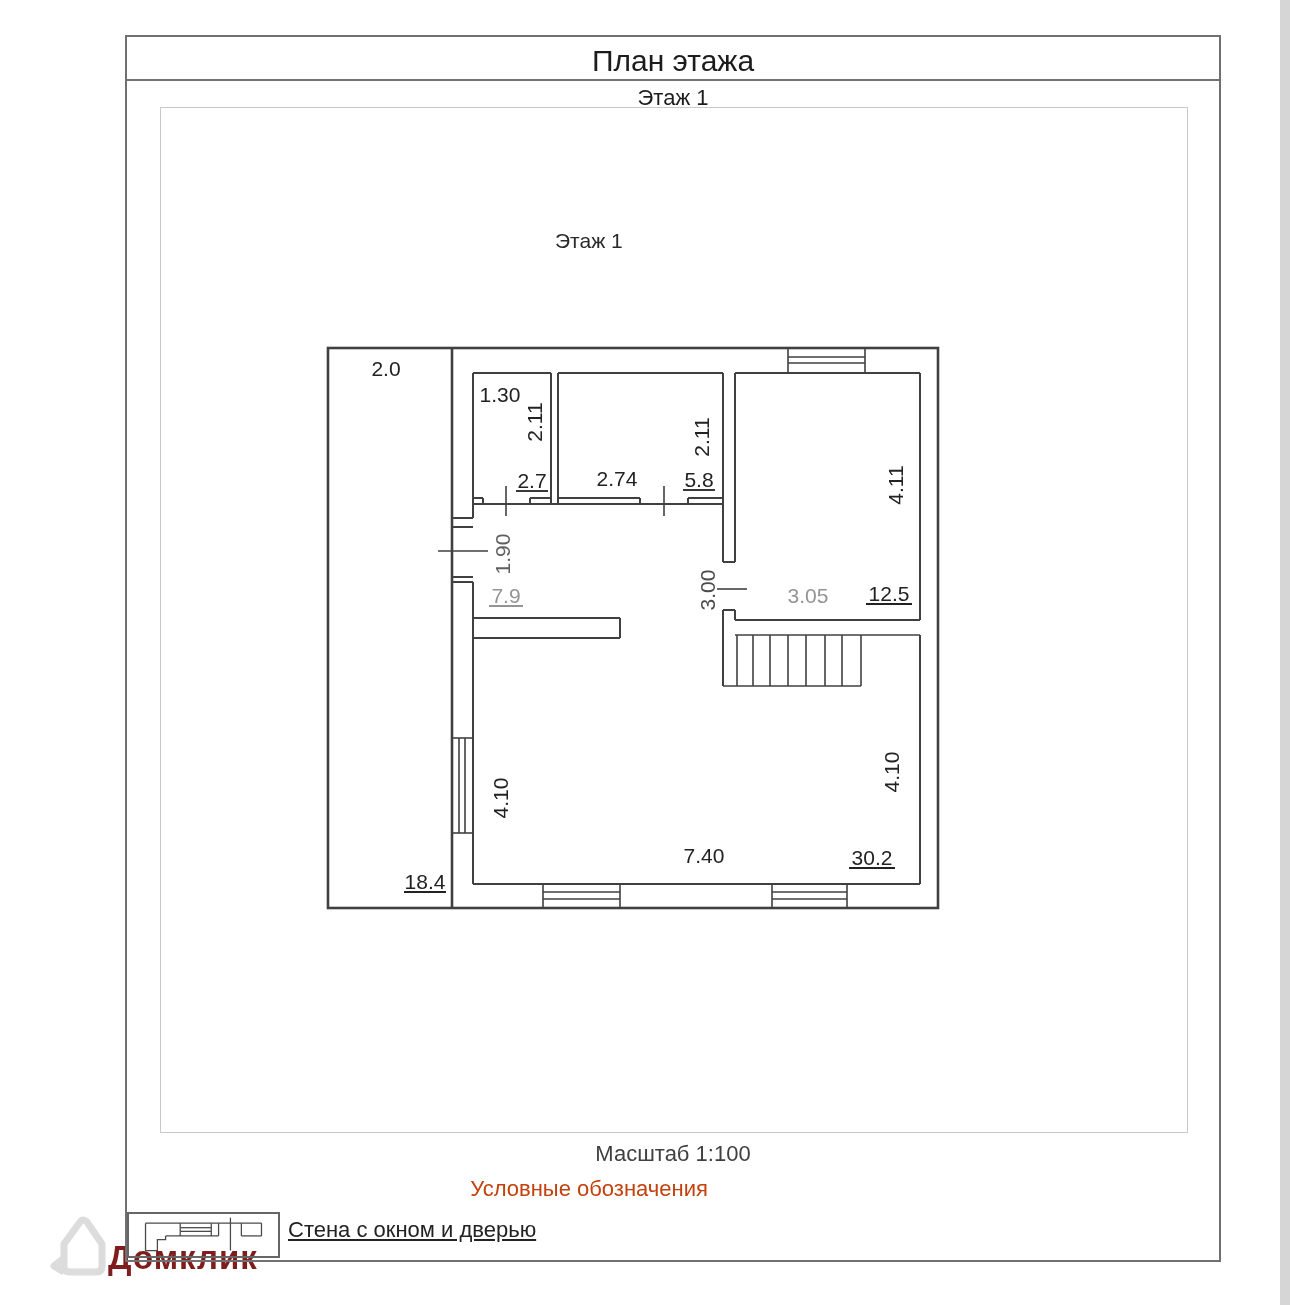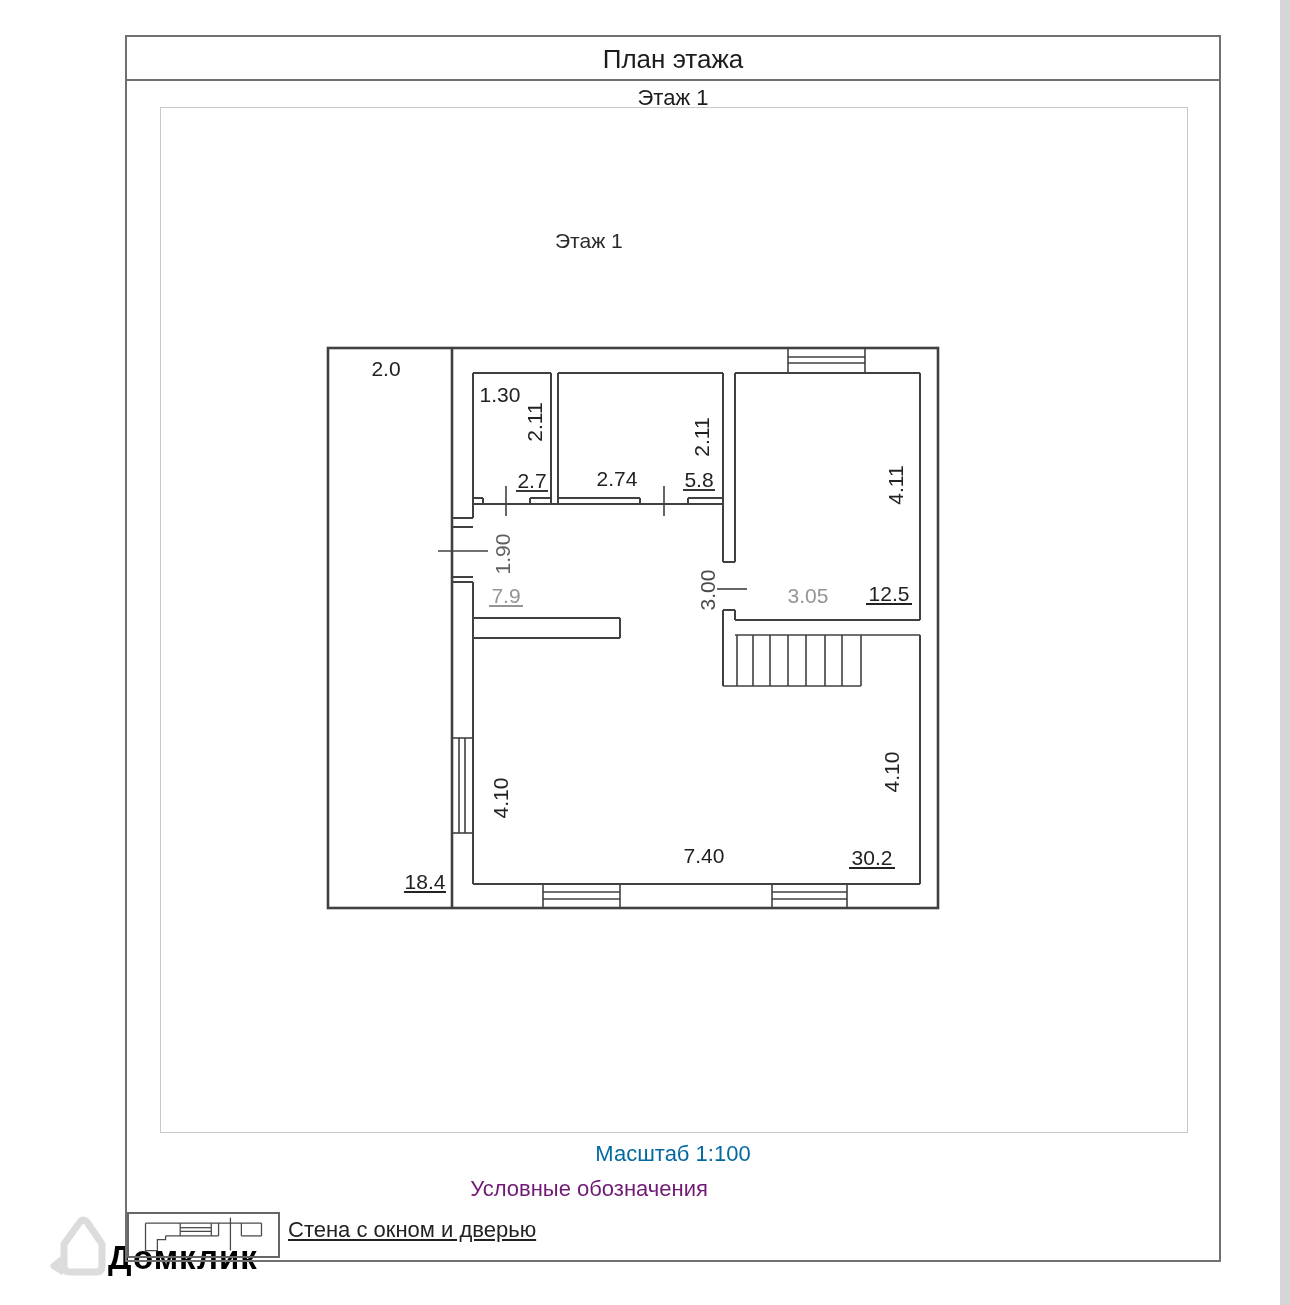--- a/index.html
+++ b/index.html
@@ -4,38 +4,38 @@
 <style>
   html,body{margin:0;padding:0;background:#ffffff;}
   .page{
     position:relative;width:1290px;height:1305px;background:#ffffff;
     font-family:"Liberation Sans", sans-serif;color:#1f1f1f;overflow:hidden;
   }
   .scrollbar{position:absolute;right:0;top:0;width:10px;height:1305px;background:#d6d6d6;z-index:9;}
   .doc-border{position:absolute;left:125px;top:35px;width:1096px;height:1227px;
     border:2px solid #717171;box-sizing:border-box;z-index:4;pointer-events:none;}
   .doc-title{position:absolute;left:125px;top:44px;width:1096px;text-align:center;
-    font-size:26px;color:#1c1c1c;z-index:5;}
+    font-size:30px;color:#1c1c1c;z-index:5;}
   .header-sep{position:absolute;left:125px;top:79px;width:1096px;height:2px;background:#717171;z-index:5;}
   .floor-title{position:absolute;left:125px;top:85px;width:1096px;text-align:center;
     font-size:22px;color:#1c1c1c;z-index:5;}
   .plan-container{position:absolute;left:160px;top:107px;width:1028px;height:1026px;
     border:1px solid #c9c9c9;box-sizing:border-box;z-index:1;}
   .plan-floor-label{position:absolute;left:555px;top:229px;font-size:21px;color:#2a2a2a;z-index:3;}
   .plan-svg{position:absolute;left:0;top:0;z-index:2;}
   .scale-note{position:absolute;left:125px;top:1141px;width:1096px;text-align:center;
-    font-size:22px;color:#0369a1;z-index:5;}
+    font-size:22px;color:#404040;z-index:5;}
   .legend-title{position:absolute;left:125px;top:1176px;width:928px;text-align:center;
-    font-size:22px;color:#701a75;z-index:5;}
+    font-size:22px;color:#c2410c;z-index:5;}
   .legend-box{position:absolute;left:127px;top:1212px;width:153px;height:46px;
     border:2px solid #666666;box-sizing:border-box;background:transparent;z-index:6;}
   .legend-label{position:absolute;left:288px;top:1217px;font-size:22px;color:#222222;z-index:6;text-decoration:underline;}
   .watermark{position:absolute;left:50px;top:1214px;width:300px;height:80px;z-index:1;}
   .watermark-text{position:absolute;left:108px;top:1239px;font-size:33px;font-weight:bold;
-    letter-spacing:1px;color:#000000;z-index:1;}
+    letter-spacing:1px;color:#7f1d1d;z-index:1;}
   svg text{font-family:"Liberation Sans", sans-serif;}
 </style>
 </head>
 <body>
 
 <div class="page">
 
   <div class="watermark">
     <svg width="300" height="80" viewBox="0 0 300 80">
       <path d="M14 30 L30 8 Q33 4 37 8 L52 30 L52 52 Q52 58 46 58 L20 58 Q14 58 14 52 Z" fill="none" stroke="#dcdcdc" stroke-width="7" stroke-linejoin="round"></path>

